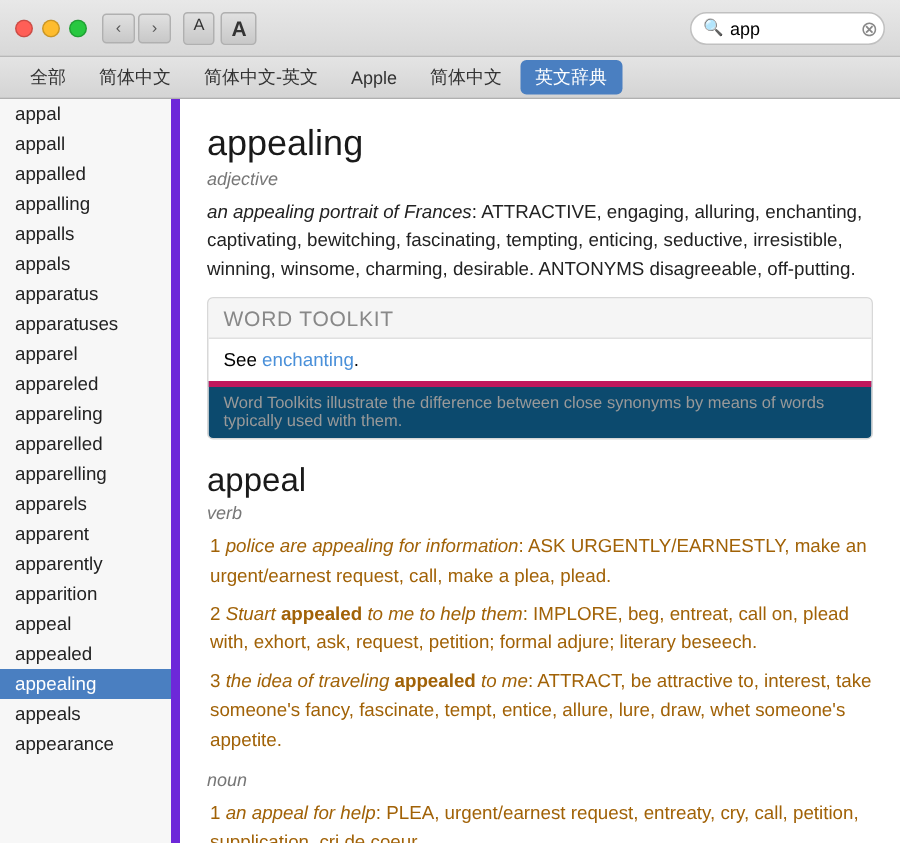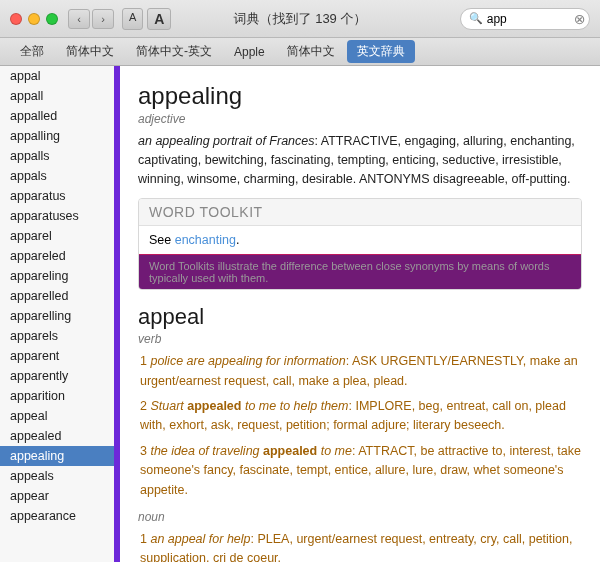--- a/index.html
+++ b/index.html
@@ -204,22 +204,22 @@
       font-size: 12.5px;
     }
     .toolkit-body a {
       color: #4a90d9;
       text-decoration: none;
     }
     .toolkit-footer {
       padding: 5px 10px;
       font-size: 11px;
       color: #999;
-      background: #701a75;
-      border-top: 1px solid #be185d;
+      background: #0c4a6e;
+      border-top: 4px solid #be185d;
     }
     .section-title {
       font-size: 22px;
       font-weight: 300;
       color: #1a1a1a;
       margin-bottom: 2px;
       margin-top: 4px;
     }
     .pos2 {
       font-size: 12px;
@@ -254,21 +254,20 @@
     <div class="traffic-light tl-max"></div>
   </div>
   <div class="nav-arrows">
     <div class="nav-btn">‹</div>
     <div class="nav-btn">›</div>
   </div>
   <div class="font-btns">
     <div class="font-btn small">A</div>
     <div class="font-btn large">A</div>
   </div>
-  <div class="title-text">词典（找到了 139 个）</div>
   <div class="search-box">
     <span class="search-icon">🔍</span>
     <input class="search-input" type="text" value="app" style="">
     <span class="search-clear">⊗</span>
   </div>
 </div>
 
 <div class="tabsbar">
   <div class="tab">全部</div>
   <div class="tab">简体中文</div>
@@ -295,21 +294,20 @@
     <div class="sidebar-item">apparelled</div>
     <div class="sidebar-item">apparelling</div>
     <div class="sidebar-item">apparels</div>
     <div class="sidebar-item">apparent</div>
     <div class="sidebar-item">apparently</div>
     <div class="sidebar-item">apparition</div>
     <div class="sidebar-item">appeal</div>
     <div class="sidebar-item">appealed</div>
     <div class="sidebar-item active">appealing</div>
     <div class="sidebar-item">appeals</div>
-    <div class="sidebar-item">appear</div>
     <div class="sidebar-item">appearance</div>
   </div>
 
   <div class="content">
 
     <div>
       <div class="word-title">appealing</div>
       <div class="pos">adjective</div>
       <div class="definition-text">
         <em>an appealing portrait of Frances</em>: ATTRACTIVE, engaging, alluring, enchanting, captivating, bewitching, fascinating, tempting, enticing, seductive, irresistible, winning, winsome, charming, desirable. ANTONYMS disagreeable, off-putting.

